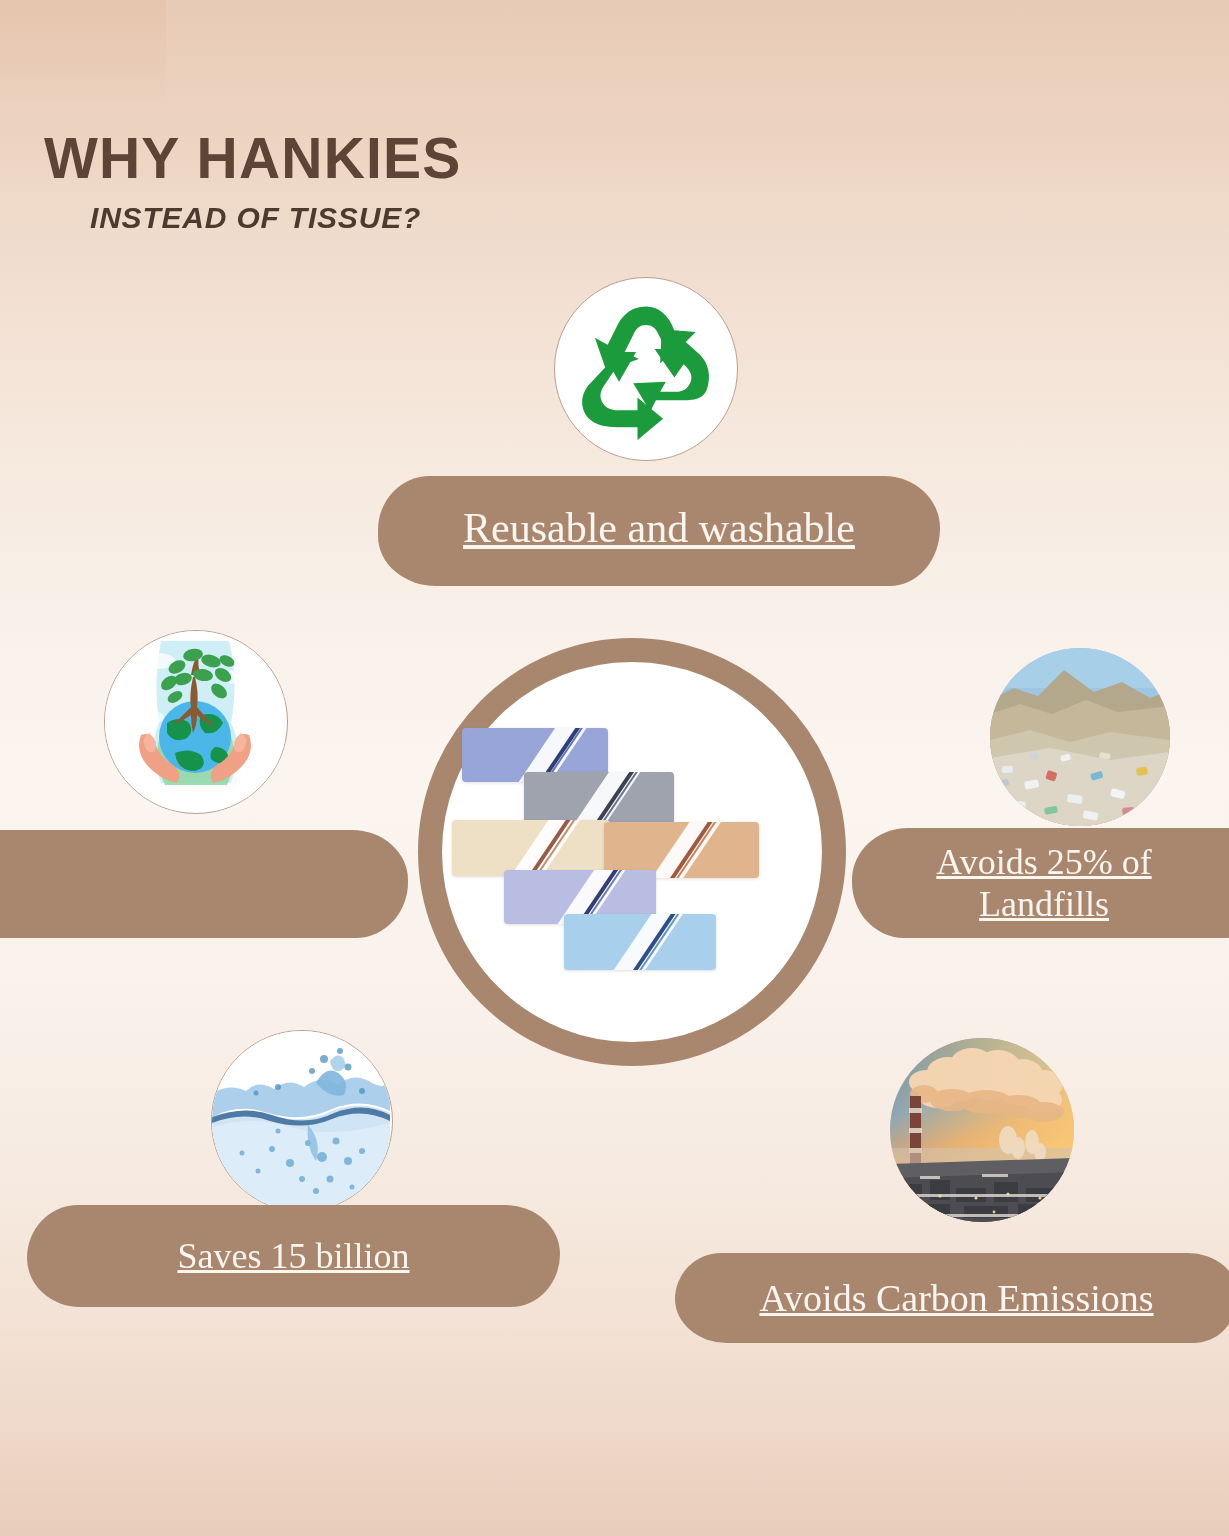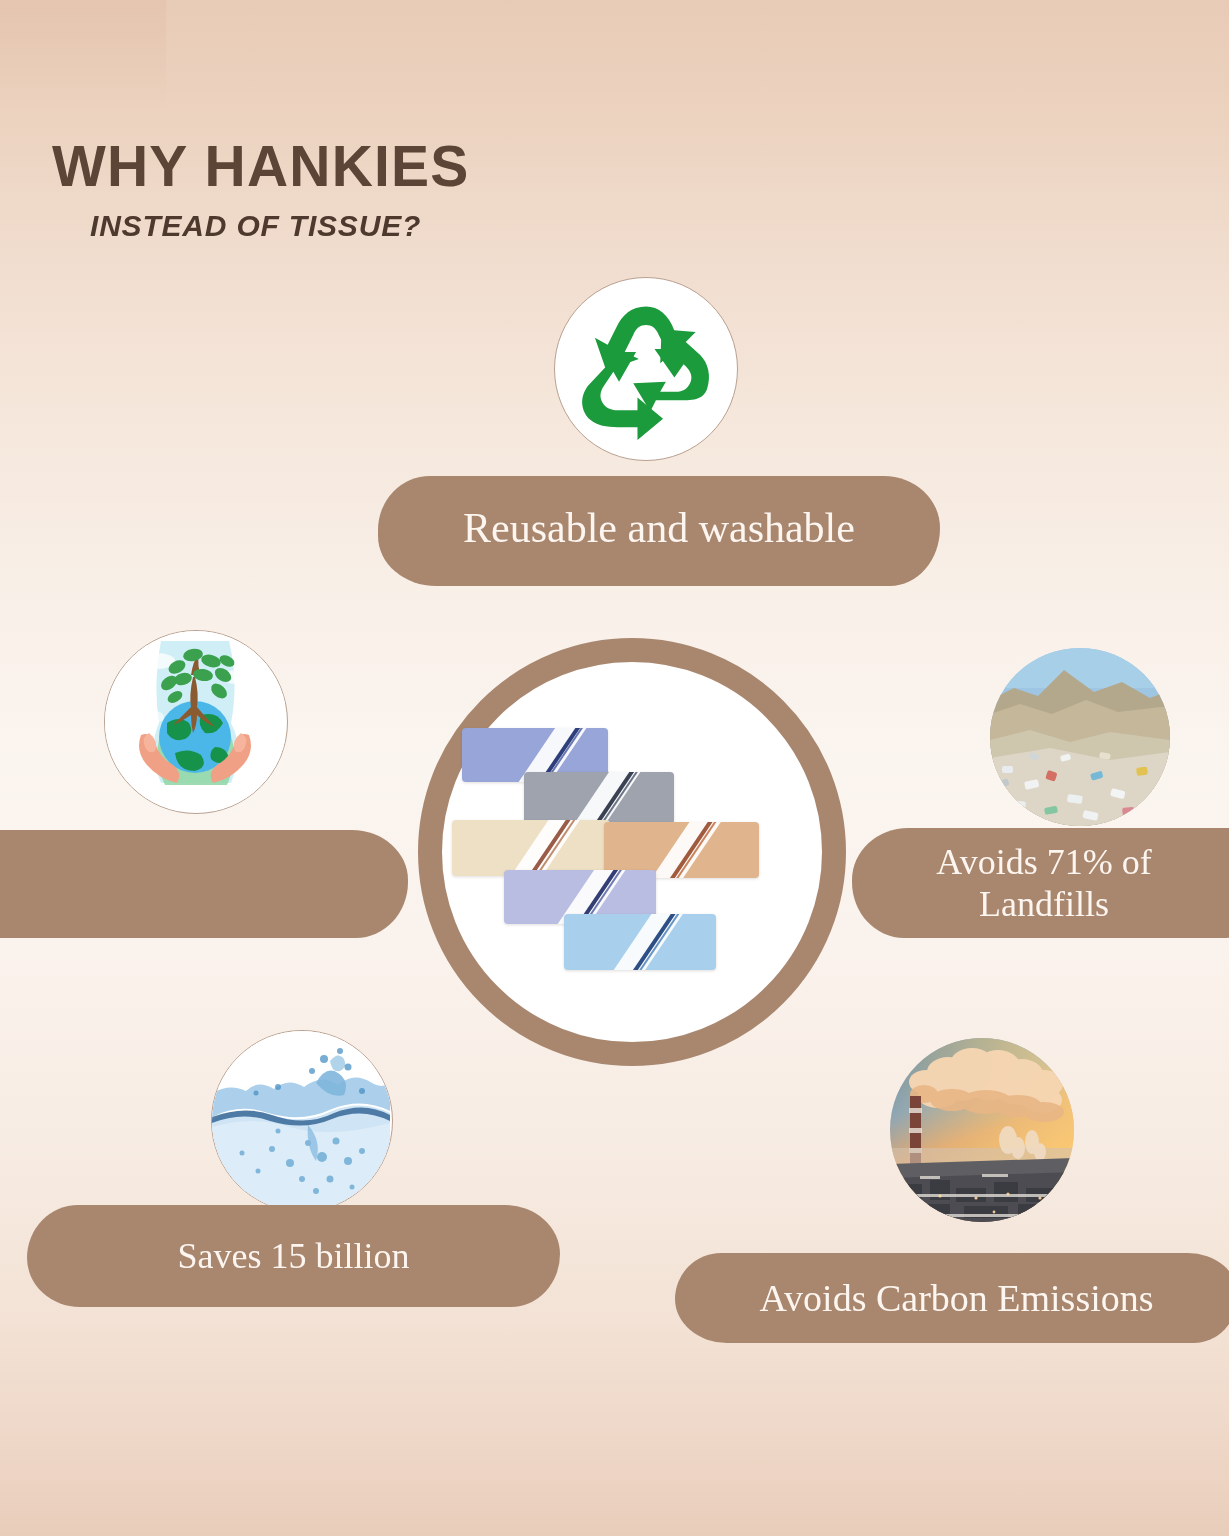--- a/index.html
+++ b/index.html
@@ -23,21 +23,21 @@
   
   .bg-seam{
     position:absolute;left:0;top:0;width:166px;height:110px;
     background:linear-gradient(180deg,rgba(224,186,160,.35),rgba(224,186,160,0));
     pointer-events:none;
   }
 
   
   .title-block{position:absolute;left:44px;top:128px;width:760px;}
   .title{
-    margin:8px;font-size:57px;line-height:60px;font-weight:700;
+    margin:0;font-size:57px;line-height:60px;font-weight:700;
     letter-spacing:1.2px;color:#5c4436;
     font-family:"Liberation Sans", sans-serif;
   }
   .subtitle{
     margin:14px 0 0 46px;font-size:30px;line-height:32px;font-weight:700;
     letter-spacing:0.8px;color:#4d392e;
     font-family:"Liberation Sans", sans-serif;
     font-style:italic;
   }
 
@@ -49,20 +49,21 @@
   #recycle-circle{left:554px;top:277px;width:182px;height:182px;}
   #recycle-circle svg{position:absolute;left:20px;top:20px;}
 
   
   .pill{
     position:absolute;background:#a9876f;
     display:flex;align-items:center;justify-content:center;
     color:#fdf6f0;font-family:"Liberation Serif", serif;
     text-align:center;line-height:1.18;
     box-sizing:border-box;
+    text-decoration:underline;
   }
 
   #pill-reusable{
     left:378px;top:476px;width:562px;height:110px;
     border-radius:52px 56px 50px 58px / 54px 52px 58px 50px;
     font-size:42px;padding-bottom:4px;
   }
 
   #pill-trees{
     left:-66px;top:830px;width:474px;height:108px;
@@ -206,21 +207,21 @@
       <rect x="110" y="104" width="11" height="6" rx="2" fill="#e9e2d0" transform="rotate(10 110 104)"></rect>
       <rect x="40" y="104" width="10" height="6" rx="2" fill="#cfd6da" transform="rotate(20 40 104)"></rect>
       <rect x="152" y="168" width="14" height="7" rx="2" fill="#f5f7f8"></rect>
       <rect x="6" y="134" width="12" height="7" rx="2" fill="#bfc8cd" transform="rotate(-18 6 134)"></rect>
     </g>
   </svg>
 </div>
 
 <div class="pill" id="pill-landfill">
   <span>
-    <span>Avoids 71% of</span><br>
+    <span>Avoids 25% of</span><br>
     <span>Landfills</span>
   </span>
 </div>
 
 <div class="circ circ-bordered" id="circle-water">
   <svg width="178" height="178" viewBox="0 0 178 178">
     <rect width="178" height="178" fill="#ffffff"></rect>
     <path d="M0 88 Q30 74 58 84 Q92 94 120 80 Q150 68 178 82 L178 178 L0 178 Z" fill="#cfe4f4"></path>
     <path d="M0 96 Q40 84 78 96 Q118 108 178 92 L178 178 L0 178 Z" fill="#dcecf8"></path>
     <path d="M0 62 Q18 52 34 60 Q46 48 62 58 Q76 46 92 56 Q110 42 126 54 Q142 40 160 52 Q170 58 178 52 L178 80 Q150 66 120 78 Q90 92 56 82 Q28 72 0 86 Z" fill="#9dc8e8" opacity=".85"></path>

